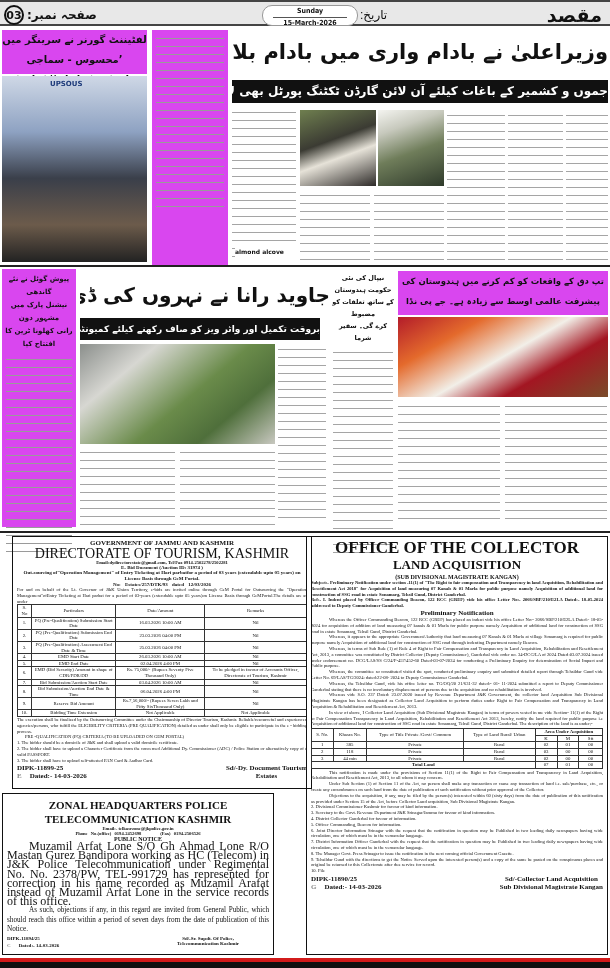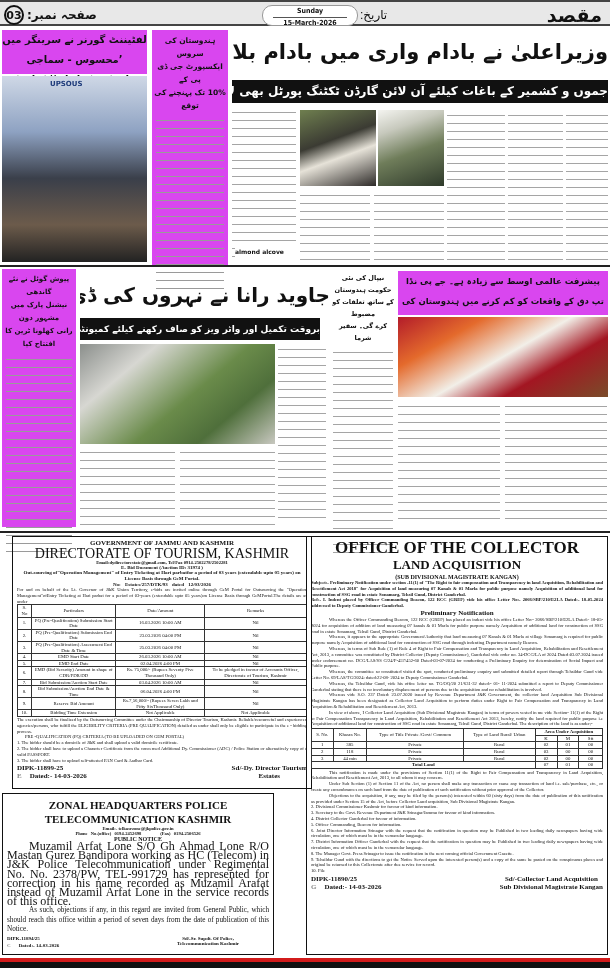--- a/index.html
+++ b/index.html
@@ -52,25 +52,20 @@
 
 <div class="abs gray urdu" style="left:2px;top:30px;width:145px;height:44px;text-align:center;font-size:10px;line-height:20px;font-weight:bold">
   <div>لفٹیننٹ گورنر نے سرینگر میں ’محسوس - سماجی</div>
   <div>تبدیلی کی کہانیاں‘‘ کتاب کی رونمائی کی</div>
 </div>
 <div class="abs photo hall" style="left:2px;top:76px;width:145px;height:186px">
   <div style="position:absolute;left:48px;top:4px;color:#1d3a7a;font-size:7px;font-weight:bold;font-family:'DejaVu Sans',sans-serif">UPSOUS</div>
 </div>
 
 <div class="abs gray" style="left:152px;top:30px;width:76px;height:235px">
-  <div class="urdu" style="text-align:center;font-size:7.5px;line-height:13px;font-weight:bold;margin-top:4px">
-    <div>ہندوستان کی سروس</div>
-    <div>ایکسپورٹ جی ڈی پی کے</div>
-    <div>10% تک پہنچنے کی توقع</div>
-  </div>
   <div class="textcol urdu" style="margin:3px 4px;height:180px;background:repeating-linear-gradient(180deg,transparent 0 5px,#9a9a9a 5px 6px,transparent 6px 8px)"></div>
 </div>
 
 <div class="abs urdu" style="left:232px;top:34px;width:376px;height:36px;font-size:21px;font-weight:bold;text-align:center;line-height:36px;white-space:nowrap;overflow:hidden">وزیراعلیٰ نے بادام واری میں بادام بلاسم فیسٹیول 2026 کا افتتاح کیا</div>
 <div class="abs headline-black urdu" style="left:232px;top:80px;width:376px;height:23px;font-size:12px;line-height:23px;white-space:nowrap;overflow:hidden">جموں و کشمیر کے باغات کیلئے آن لائن گارڈن ٹکٹنگ پورٹل بھی لانچ کیا</div>
 <div class="abs textcol" style="left:232px;top:107px;width:64px;height:155px;background:repeating-linear-gradient(180deg,transparent 0 5px,#a5a5a5 5px 6px,transparent 6px 8px)"></div>
 <div class="abs" style="left:235px;top:248px;width:62px;height:9px;background:#fff;font-family:'DejaVu Sans',sans-serif;font-size:6px;font-weight:bold">almond alcove</div>
 <div class="abs photo" style="left:300px;top:110px;width:76px;height:76px;background:linear-gradient(160deg,#6f7f4f,#3b3b33 40%,#e6e2d8 60%,#2d2a28)"></div>
 <div class="abs photo garden" style="left:378px;top:110px;width:66px;height:76px"></div>
 <div class="abs textcol" style="left:300px;top:190px;width:70px;height:72px;background:repeating-linear-gradient(180deg,transparent 0 5px,#a5a5a5 5px 6px,transparent 6px 8px)"></div>
@@ -100,22 +95,22 @@
 <div class="abs" style="left:330px;top:269px;width:66px;height:258px">
   <div class="urdu" style="text-align:center;font-size:6.5px;line-height:12px;font-weight:bold;margin-top:3px">
     <div>نیپال کی نئی حکومت ہندوستان</div>
     <div>کے ساتھ تعلقات کو مضبوط</div>
     <div>کرے گی۔ سفیر شرما</div>
   </div>
   <div class="textcol" style="margin:3px 3px;height:210px;background:repeating-linear-gradient(180deg,transparent 0 5px,#a5a5a5 5px 6px,transparent 6px 8px)"></div>
 </div>
 
 <div class="abs gray urdu" style="left:398px;top:271px;width:210px;height:44px;text-align:center;font-size:8.5px;line-height:20px;font-weight:bold">
+  <div>تپ دق کے واقعات کو کم کرنے میں ہندوستان کی</div>
   <div>پیشرفت عالمی اوسط سے زیادہ ہے۔ جے پی نڈا</div>
-  <div>تپ دق کے واقعات کو کم کرنے میں ہندوستان کی</div>
 </div>
 <div class="abs photo event" style="left:398px;top:317px;width:210px;height:80px"></div>
 <div class="abs textcol" style="left:398px;top:401px;width:102px;height:124px;background:repeating-linear-gradient(180deg,transparent 0 5px,#a5a5a5 5px 6px,transparent 6px 8px)"></div>
 <div class="abs textcol" style="left:505px;top:401px;width:102px;height:124px;background:repeating-linear-gradient(180deg,transparent 0 5px,#a5a5a5 5px 6px,transparent 6px 8px)"></div>
 
 <div class="abs rule" style="left:0;top:531px;width:610px;height:2px"></div>
 
 <div class="abs ad" style="left:12px;top:536px;width:300px;height:253px">
   <div class="c" style="font-size:7px;font-weight:bold">GOVERNMENT OF JAMMU AND KASHMIR</div>
   <div class="c" style="font-size:14px;font-weight:normal;line-height:13px">DIRECTORATE OF TOURISM, KASHMIR</div>
@@ -204,21 +199,21 @@
   <div class="small" style="padding-left:8px">PRE -QUALIFICATION (PQ) CRITERIA (TO BE UPLOADED ON GEM PORTAL)</div>
   <div class="small">1.      The bidder should be a domicile of J&amp;K and shall upload a valid domicile certificate.</div>
   <div class="small">2.      The bidder shall have to upload a Character Certificate from the concerned Additional Dy. Commissioner (ADC) / Police Station or alternatively copy of a valid PASSPORT.</div>
   <div class="small">3.      The bidder shall have to upload self-attested PAN Card &amp; Aadhar Card.</div>
   <div class="sig" style="font-size:7px;margin-top:1px">
     <div>
       <div>DIPK-11899-25</div>
       <div><span style="color:#888;margin-right:8px">E</span><span>Dated:- 14-03-2026</span></div>
     </div>
     <div style="text-align:center">
-      <div>Sd/-Dy. Director Tourism</div>
+      <div>Sd/-Dy. Document Tourism</div>
       <div>Estates</div>
     </div>
   </div>
 </div>
 
 <div class="abs ad" style="left:2px;top:793px;width:272px;height:162px">
   <div class="c" style="font-size:11px;font-weight:bold;line-height:14px;margin-top:2px">ZONAL HEADQUARTERS POLICE</div>
   <div class="c" style="font-size:11px;font-weight:bold;line-height:14px">TELECOMMUNICATION KASHMIR</div>
   <div class="c" style="font-size:4.6px;font-weight:bold">Email:- telkasrzone@jkpolice.gov.in</div>
   <div class="c" style="font-size:4.6px;font-weight:bold;word-spacing:2px">

